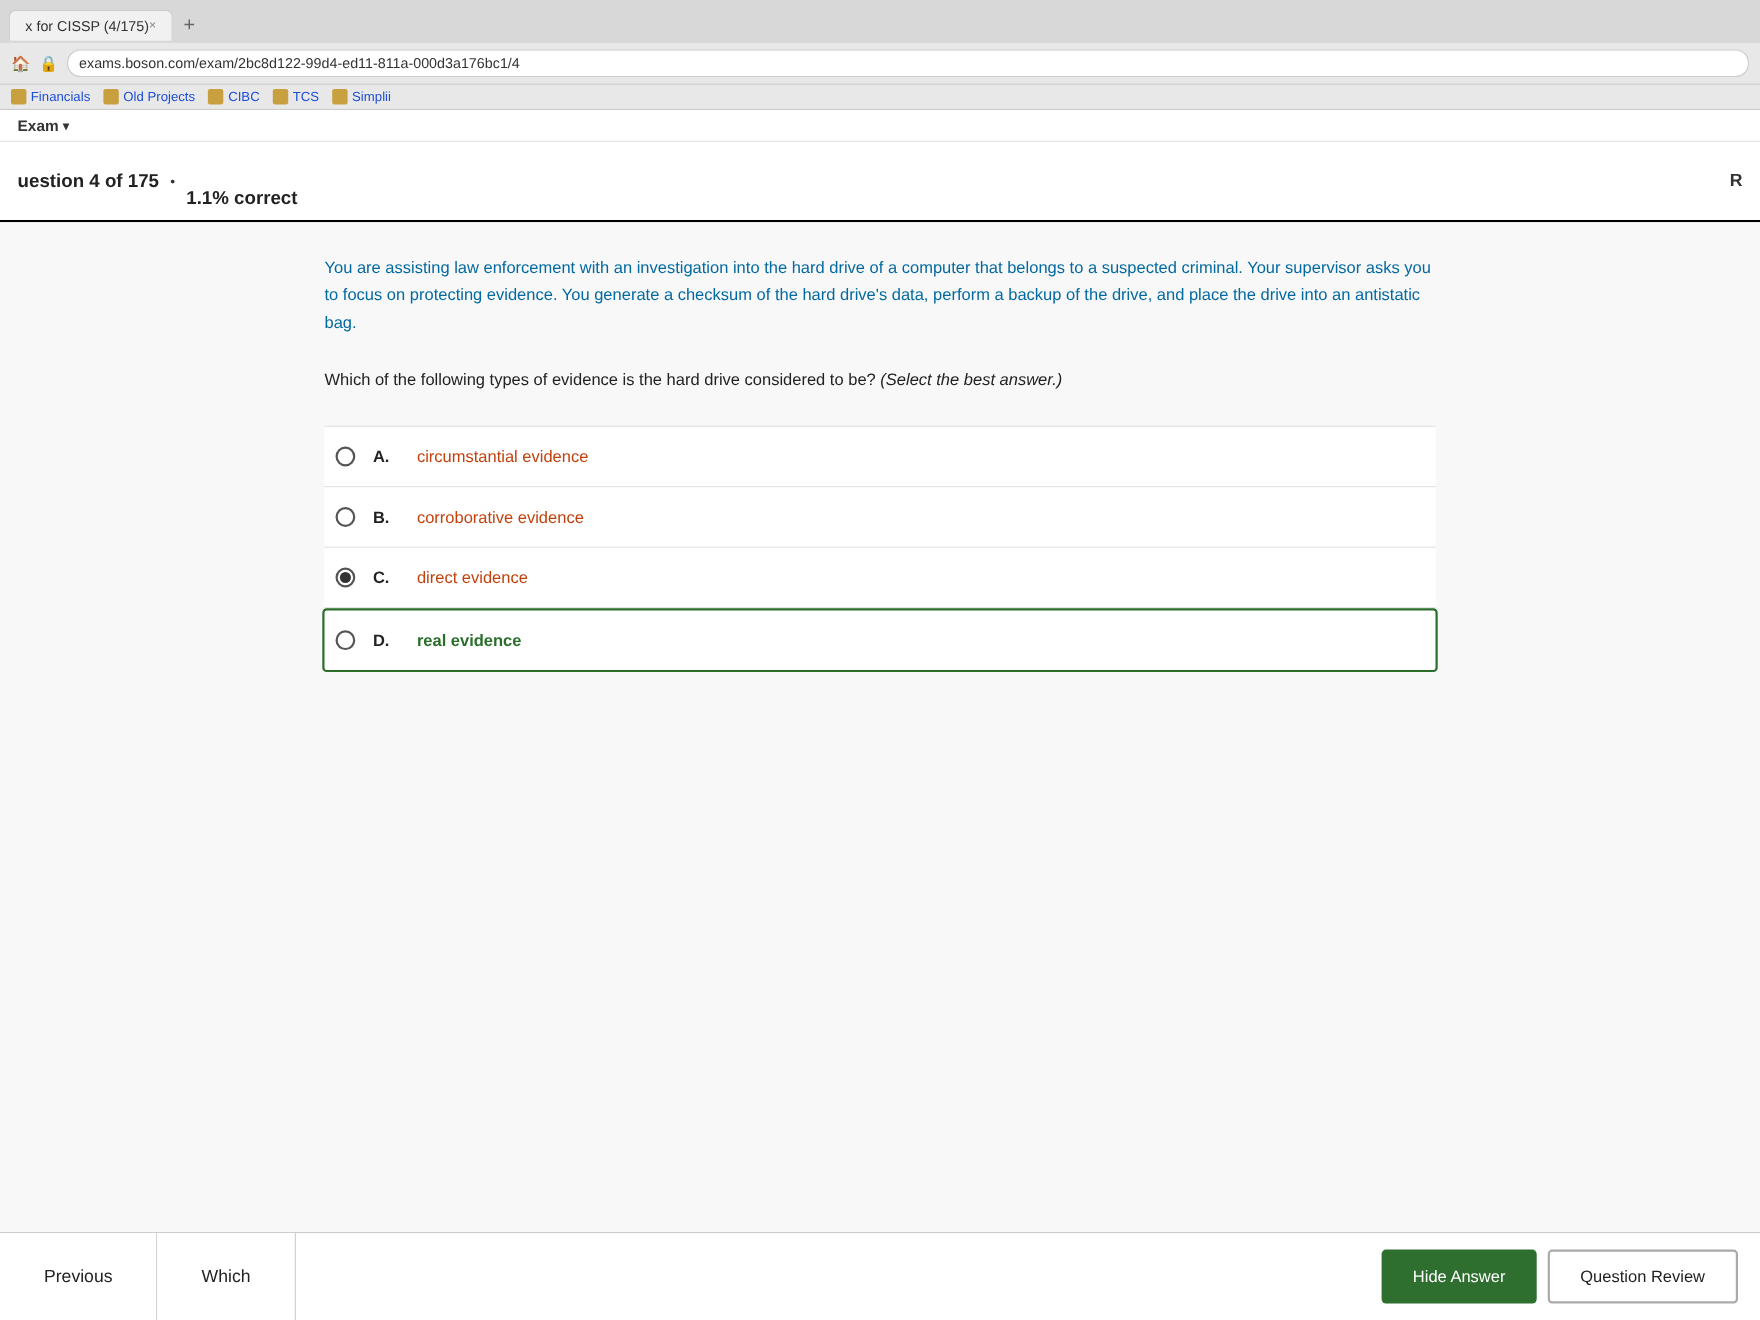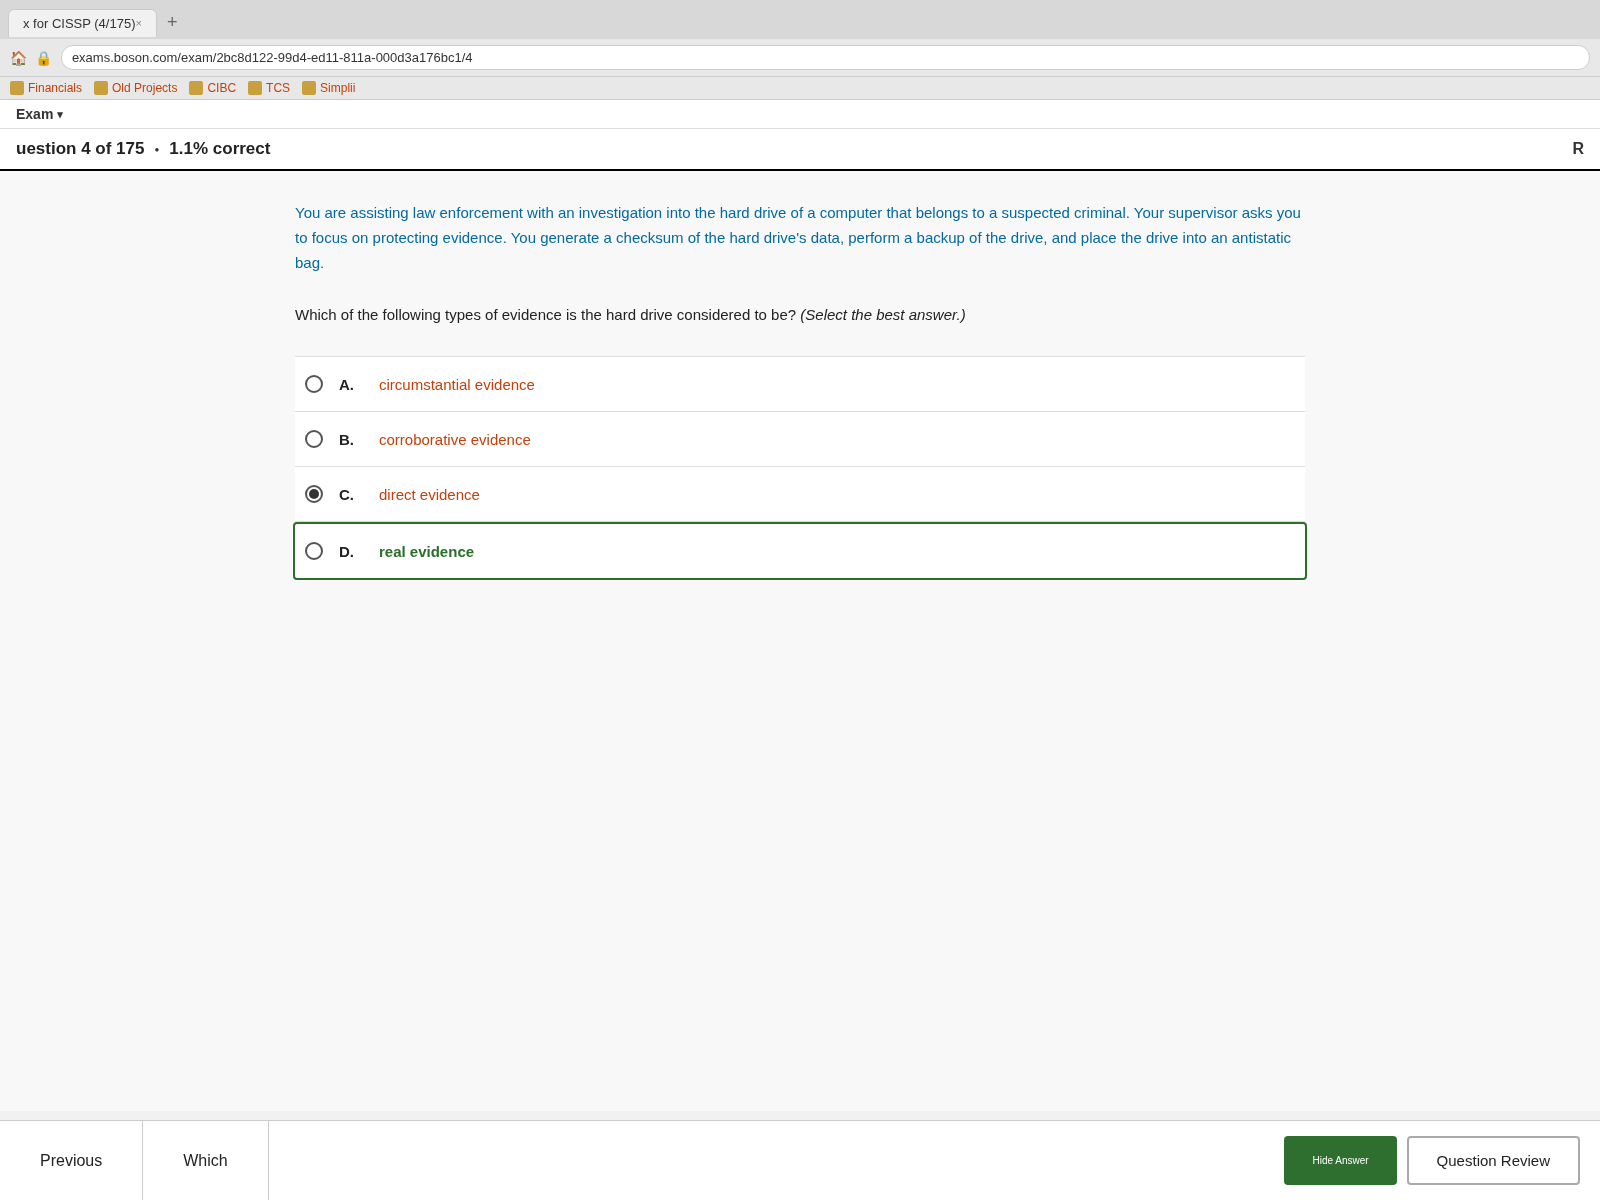--- a/index.html
+++ b/index.html
@@ -8,32 +8,32 @@
     
     .browser-chrome { background: #e8e8e8; border-bottom: 1px solid #ccc; }
     .tab-bar { display: flex; align-items: center; padding: 6px 8px 0 8px; background: #d8d8d8; }
     .tab { display: flex; align-items: center; background: #f1f1f1; padding: 6px 14px; border-radius: 6px 6px 0 0; font-size: 13px; color: #333; gap: 0; border: 1px solid #ccc; border-bottom: none; }
     .tab .close-btn { font-size: 11px; color: #888; cursor: pointer; }
     .tab-new { background: none; border: none; padding: 6px 10px; font-size: 18px; color: #666; cursor: pointer; }
     .address-bar { display: flex; align-items: center; padding: 6px 10px; gap: 8px; background: #e8e8e8; }
     .nav-icon { color: #666; font-size: 14px; cursor: pointer; }
     .address-input { flex: 1; padding: 4px 10px; border: 1px solid #ccc; border-radius: 12px; font-size: 13px; background: #fff; color: #333; }
     .bookmarks-bar { display: flex; align-items: center; padding: 4px 10px; gap: 12px; border-top: 1px solid #ccc; font-size: 12px; }
-    .bookmark-item { display: flex; align-items: center; gap: 4px; cursor: pointer; color: #c2410c; font-size: 12px; }
+    .bookmark-item { display: flex; align-items: center; gap: 4px; cursor: pointer; color: #1d4ed8; font-size: 12px; }
     .bookmark-favicon { width: 14px; height: 14px; background: #c8a040; display: inline-block; border-radius: 2px; }
 
     
     .app-header { background: #fff; border-bottom: 1px solid #ddd; padding: 6px 16px; }
     .exam-menu { font-size: 14px; font-weight: bold; color: #333; cursor: pointer; display: flex; align-items: center; gap: 4px; }
     .exam-menu::after { content: '▾'; font-size: 11px; }
 
     
     .question-header { display: flex; align-items: center; padding: 10px 16px; background: #fff; border-bottom: 2px solid #000000; font-size: 17px; font-weight: 600; }
     .question-header .dot { color: #333; margin: 0 10px; font-size: 8px; }
-    .question-header .percent { font-size: 17px; font-weight: 600; }
+    .question-header .percent { font-size: 17px; font-weight: 600; margin-top: 31px; }
     .r-label { margin-left: auto; font-weight: bold; font-size: 16px; color: #333; }
 
     
     .main-content { background: #f8f8f8; min-height: calc(1200px - 260px); padding: 0; }
     .question-body { max-width: 1050px; margin: 0 auto; padding: 30px 20px 20px 20px; }
 
     .question-text { font-size: 15px; line-height: 1.65; color: #0369a1; margin-bottom: 28px; }
     .question-subtext { font-size: 15px; line-height: 1.65; color: #222; margin-top: 16px; }
     .italic { font-style: italic; }
 
@@ -47,21 +47,21 @@
 
     
     .radio-outer { width: 18px; height: 18px; border-radius: 50%; border: 2px solid #555; display: flex; align-items: center; justify-content: center; flex-shrink: 0; }
     .radio-inner { width: 10px; height: 10px; border-radius: 50%; background: #333; }
 
     
     .bottom-bar { position: fixed; bottom: 0; left: 0; right: 0; display: flex; align-items: center; background: #fff; border-top: 1px solid #ccc; padding: 0; height: 80px; }
     .bottom-btn { height: 100%; padding: 0 40px; border: none; background: #fff; font-size: 16px; cursor: pointer; border-right: 1px solid #ccc; color: #222; }
     .bottom-btn:first-child { border-right: 1px solid #ccc; }
     .bottom-right-btns { margin-left: auto; display: flex; gap: 10px; padding: 0 20px; }
-    .btn-green { background: #2e6e2e; color: #fff; border: none; padding: 14px 28px; font-size: 10px; border-radius: 4px; cursor: pointer; }
+    .btn-green { background: #2e6e2e; color: #fff; border: none; padding: 14px 28px; font-size: 15px; border-radius: 4px; cursor: pointer; }
     .btn-outline { background: #fff; color: #222; border: 2px solid #aaa; padding: 14px 28px; font-size: 15px; border-radius: 4px; cursor: pointer; }
   </style>
 </head>
 <body>
 
 <div class="browser-chrome">
   <div class="tab-bar">
     <div class="tab">
       <span>x for CISSP (4/175)</span>
       <span class="close-btn">×</span>

